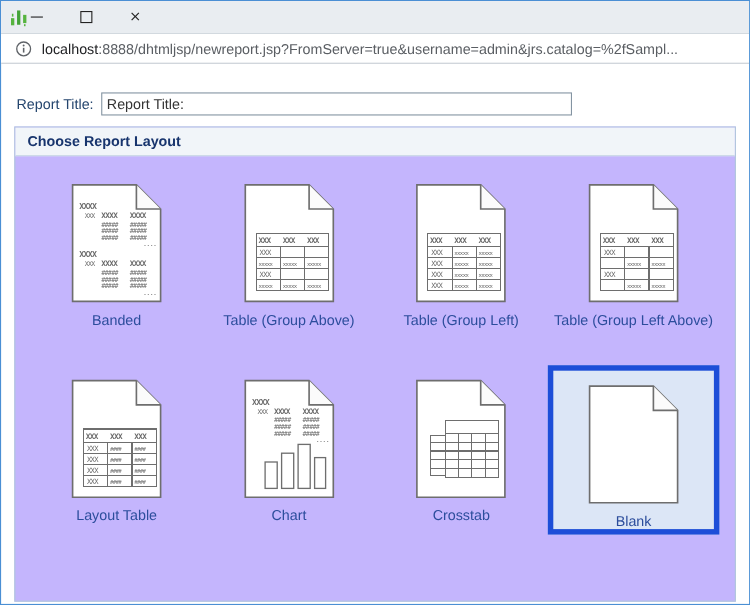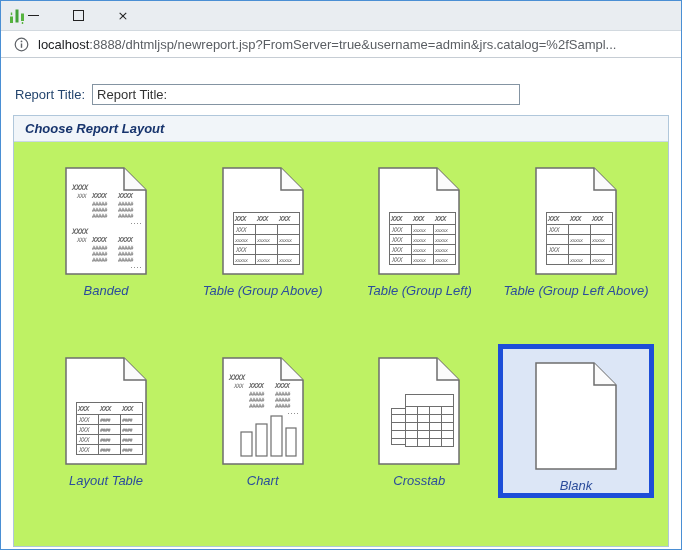--- a/index.html
+++ b/index.html
@@ -35,29 +35,29 @@
   .titlerow{margin:25px 14px 0 14px;height:22px;display:flex;align-items:center;}
   .rt-label{font-size:13px;color:#24456e;white-space:nowrap;}
   .rt-input{
     margin-left:7px;width:418px;height:19px;box-sizing:content-box;
     border:1px solid #8494a2;padding:0 4px;font-size:13px;color:#333;
     font-family:"Liberation Sans",sans-serif;background:#fff;outline:none;
   }
   
   .panel{
     margin:10px 12px 0 12px;height:432px;box-sizing:border-box;
-    border:1px solid #b0c7db;background:#bef264;font-style:italic;
+    border:1px solid #b0c7db;background:#c4b5fd;
   }
   .panel-header{
     height:26px;line-height:25px;background:#f1f5f9;border-bottom:1px solid #c9d8e6;
     font-size:13px;font-weight:bold;color:#17346d;padding-left:11px;box-sizing:border-box;
   }
   .tile-grid{
     display:grid;grid-template-columns:repeat(4,156px);justify-content:space-between;
-    padding:12px 14px 10px 14px;row-gap:36px;box-sizing:border-box;
+    padding:12px 14px 10px 14px;row-gap:24px;box-sizing:border-box;
   }
   .tile{
     width:156px;height:154px;display:flex;flex-direction:column;align-items:center;
     box-sizing:border-box;border:1px solid transparent;cursor:pointer;
   }
   .tile.selected{background:#dce6f6;border:5px solid #1d4ed8;justify-content:center;}
   .ticon{margin-top:9px;display:block;height:114px;}
   .tlabel{margin-top:5px;font-size:13px;color:#2c4d9c;white-space:nowrap;}
   
   .footer{margin:11px 12px 0 0;display:flex;justify-content:flex-end;gap:24px;text-decoration:underline;}

